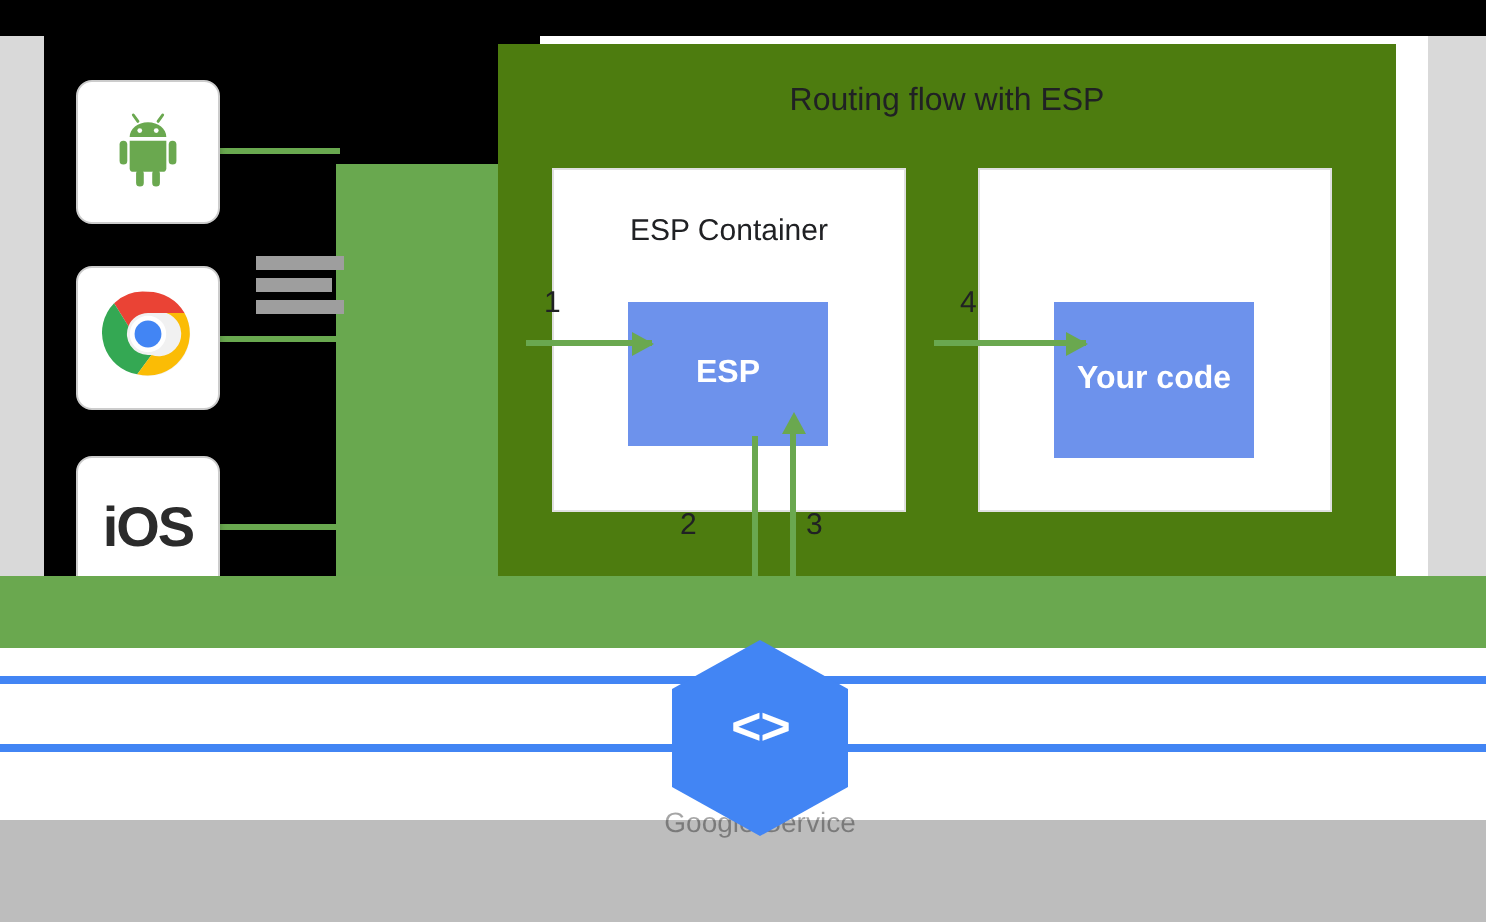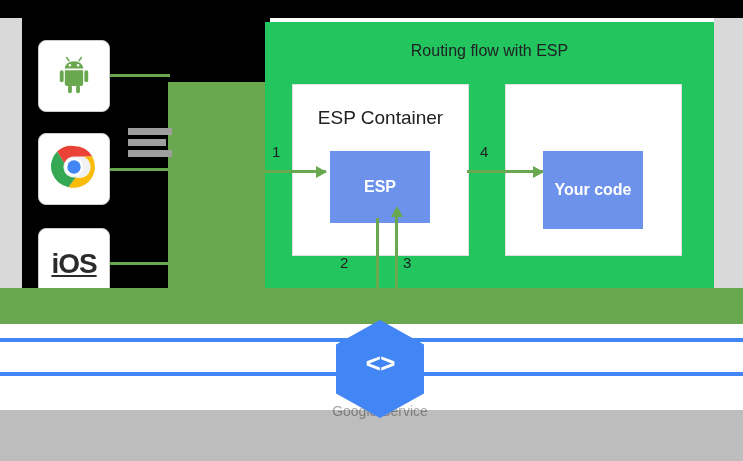--- a/index.html
+++ b/index.html
@@ -108,21 +108,20 @@
   #card-android { left: 38px; top: 40px; }
   #card-chrome  { left: 38px; top: 133px; }
   #card-ios     { left: 38px; top: 228px; }
 
   .ios-text {
     font-family: "Liberation Sans", sans-serif;
     font-size: 28px;
     font-weight: bold;
     color: #2b2b2b;
     letter-spacing: -1px;
-    text-decoration: underline;
   }
 
   
   .dev-line {
     position: absolute;
     height: 3px;
     background: #69a84f;
   }
   #dev-line-android { left: 108px; top: 74px;  width: 62px; }
   #dev-line-chrome  { left: 108px; top: 168px; width: 62px; }
@@ -140,23 +139,23 @@
     background: #9e9e9e;
     display: block;
   }
   .grey-stack i:nth-child(1) { top: 0px; }
   .grey-stack i:nth-child(2) { top: 11px; width: 38px; }
   .grey-stack i:nth-child(3) { top: 22px; width: 44px; }
 
   
   .diagram-panel {
     position: absolute;
-    left: 265px; top: 22px;
+    left: 249px; top: 22px;
     width: 449px; height: 266px;
-    background: #22c55e;
+    background: #4d7c0f;
   }
   .diagram-title {
     position: absolute;
     left: 0; top: 20px;
     width: 449px;
     text-align: center;
     font-size: 16px;
     color: #202124;
   }
 
@@ -167,21 +166,21 @@
   }
   #esp-container  { left: 27px;  top: 62px; width: 175px; height: 170px; }
   #your-container { left: 240px; top: 62px; width: 175px; height: 170px; }
 
   .container-label {
     position: absolute;
     top: 22px;
     left: 0;
     width: 100%;
     text-align: center;
-    font-size: 19px;
+    font-size: 15px;
     color: #202124;
   }
 
   .blue-box {
     position: absolute;
     background: #6d92ec;
     display: flex;
     align-items: center;
     justify-content: center;
     text-align: center;

